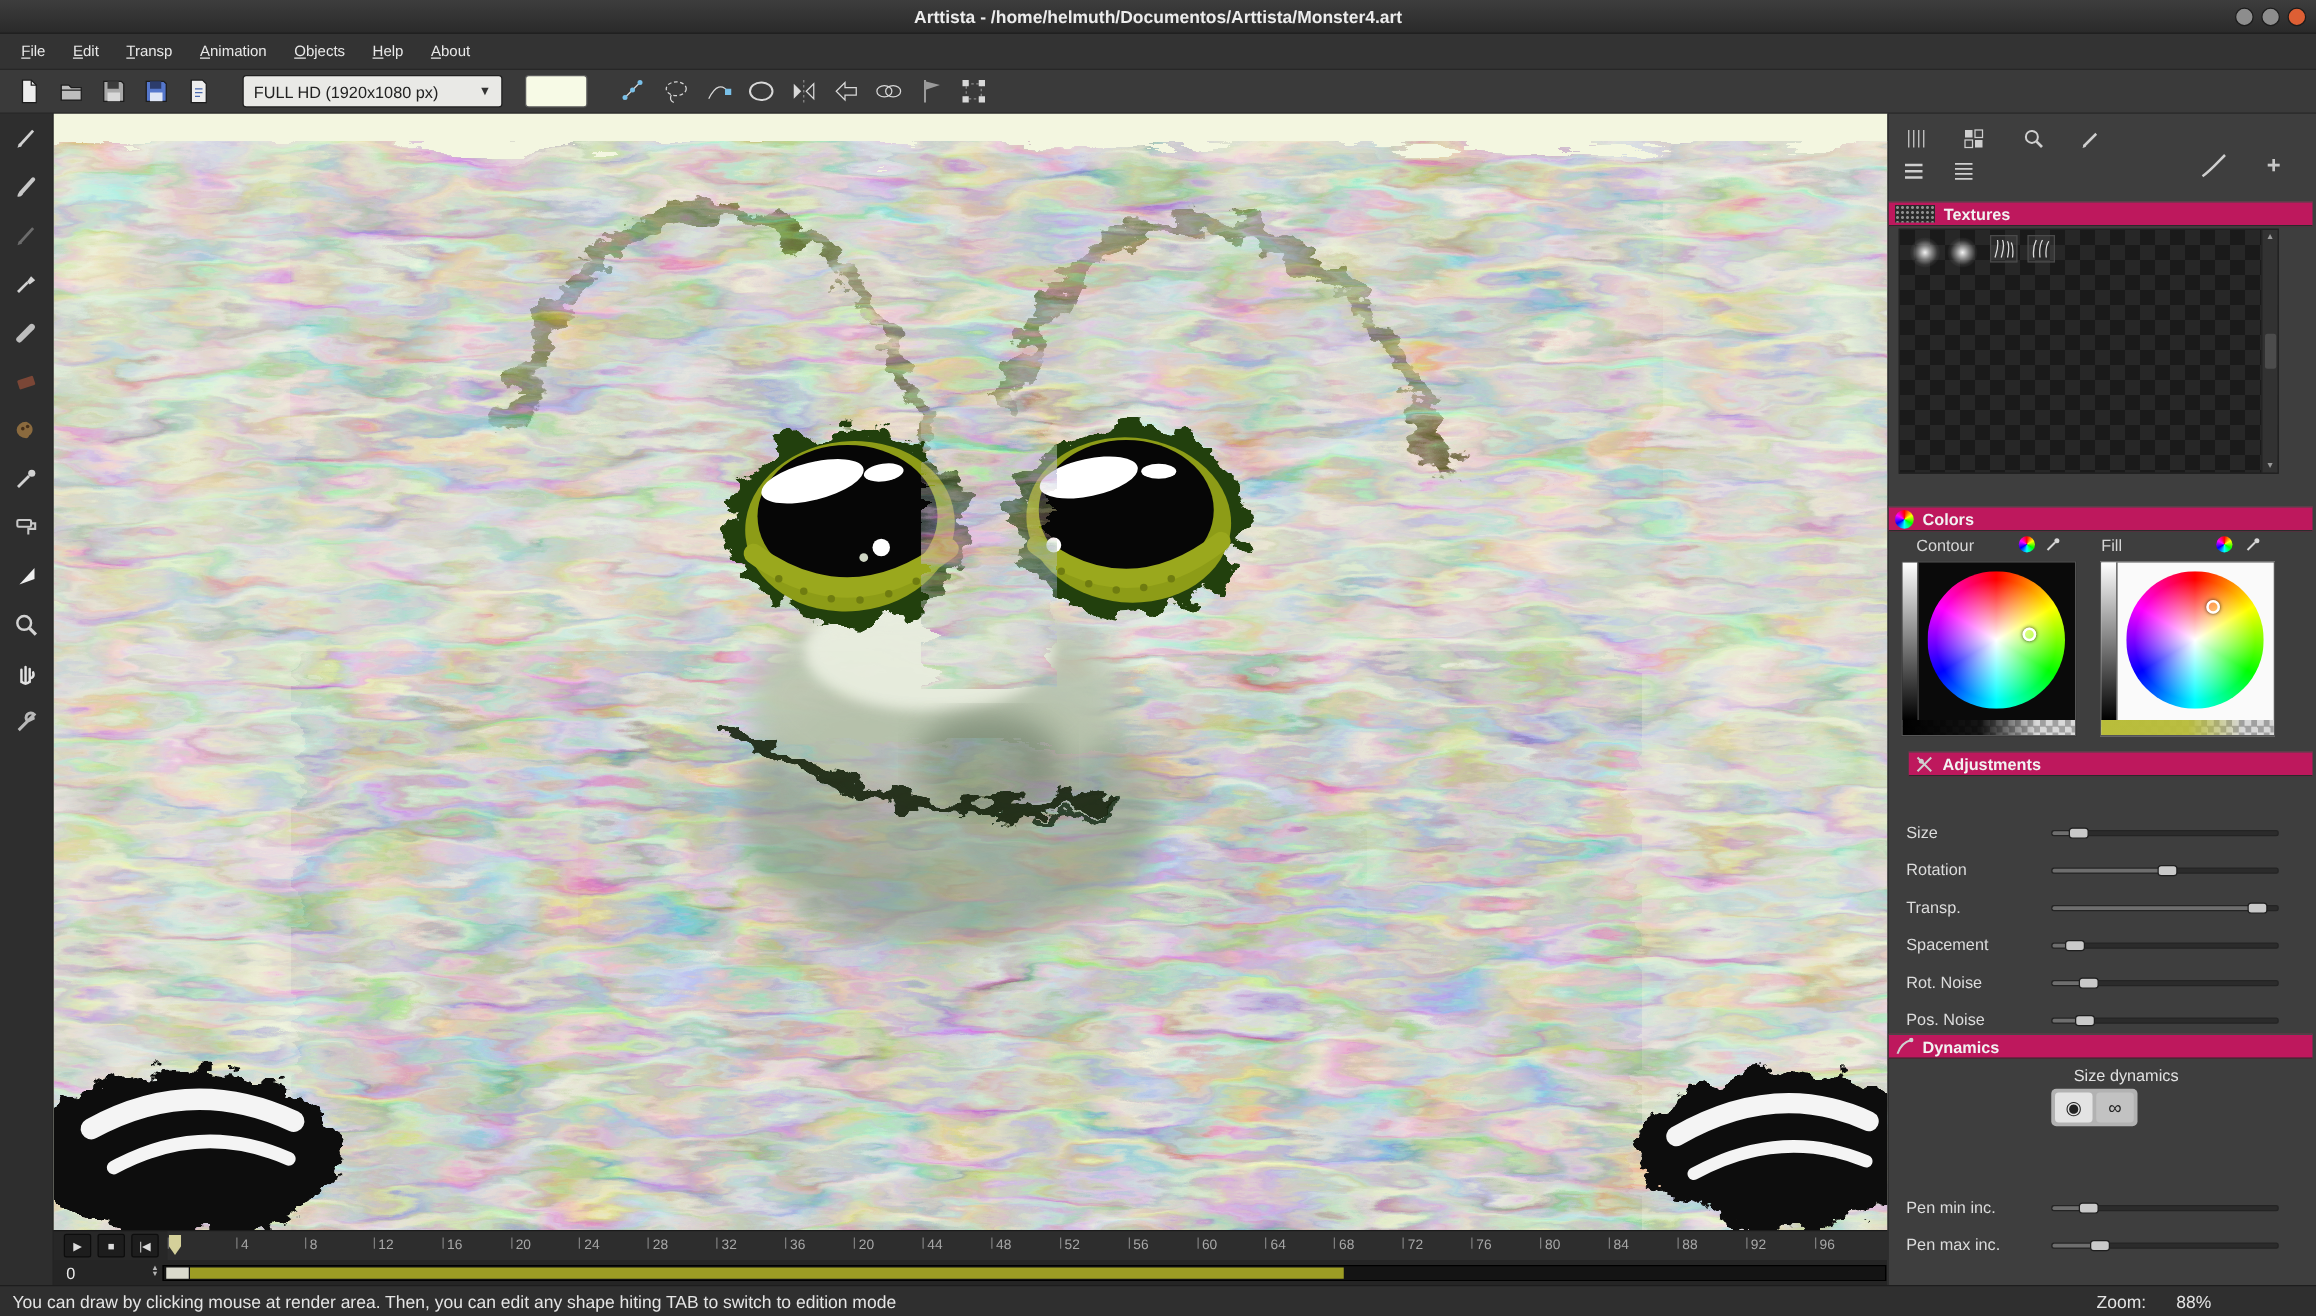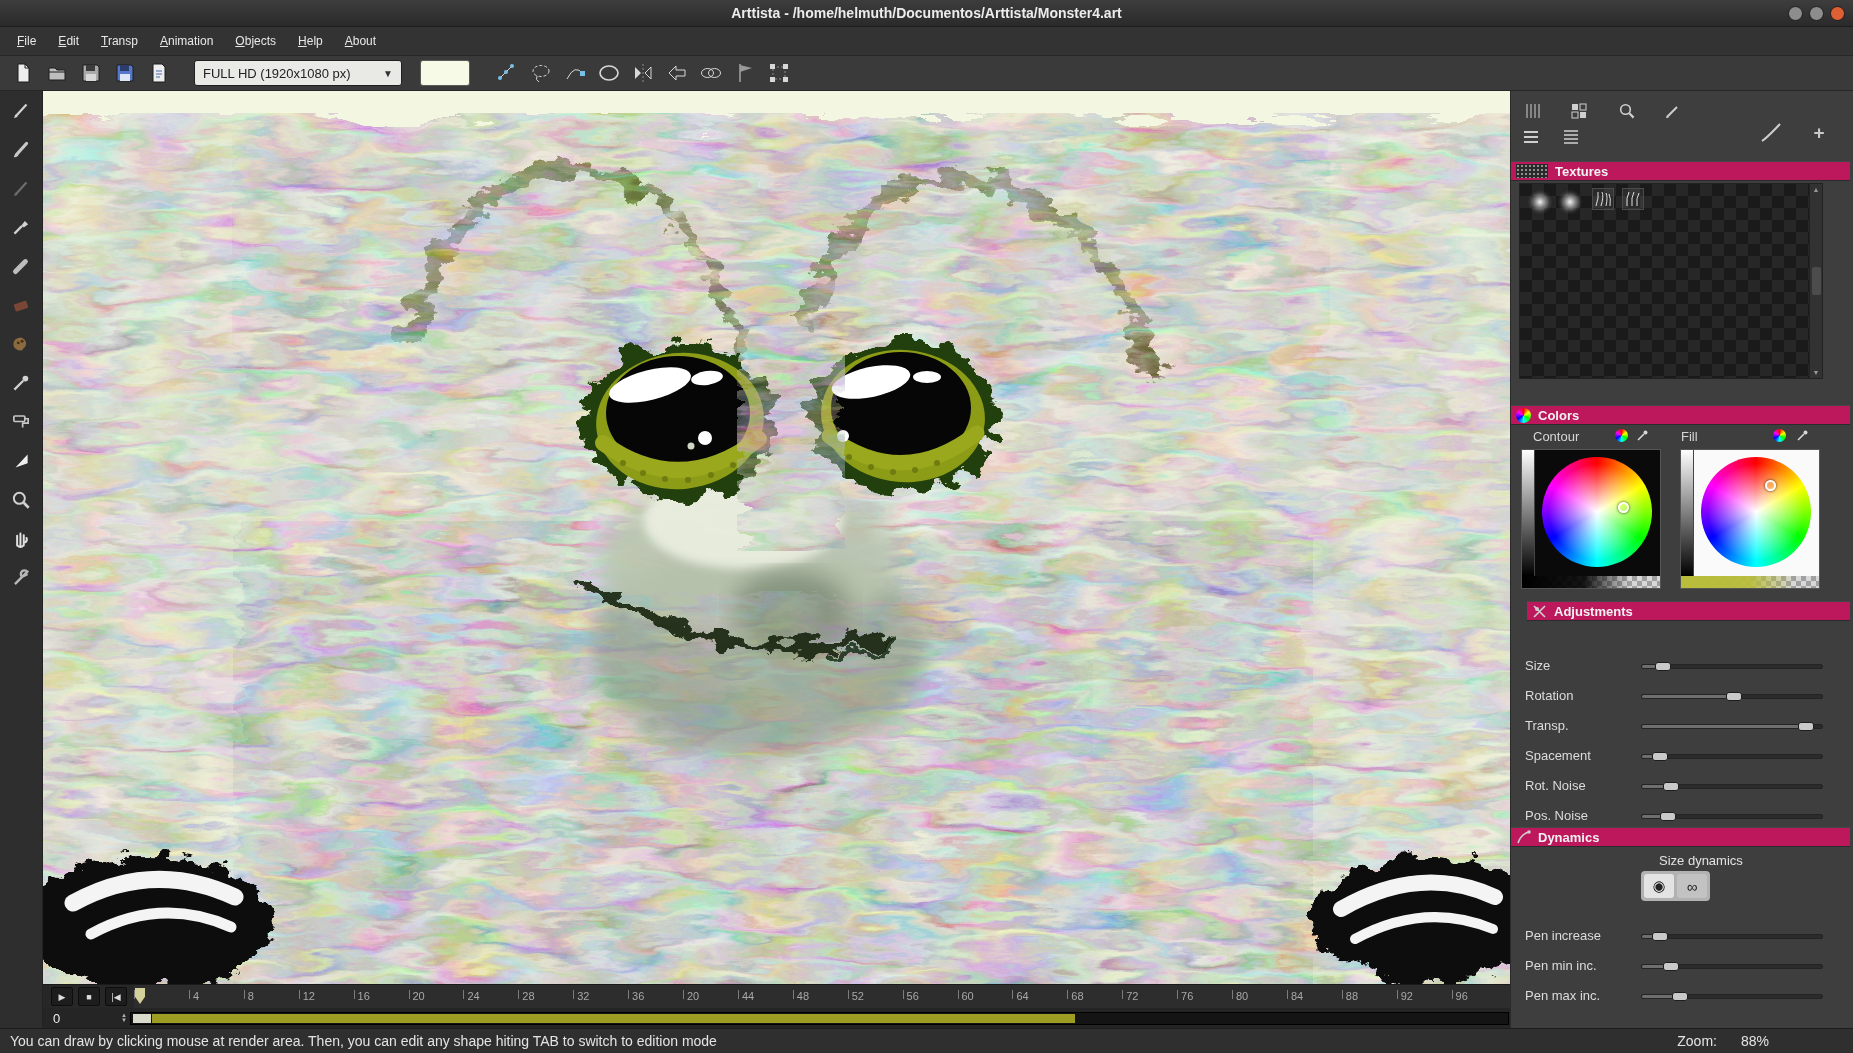--- a/index.html
+++ b/index.html
@@ -741,27 +741,20 @@
             <circle cx="13" cy="2" r="1.8" fill="#cfcfcf"></circle>
           </svg>
         <span>Dynamics</span>
       </div>
       <span class="dyn-label">Size dynamics</span>
       <div class="toggle-group">
           <div class="tg-btn sel">◉</div>
           <div class="tg-btn">∞</div>
         </div>
       <div class="slider-block" style="top:834px; height:94px;">
-          <div class="slider-row" style="top: 0px;">
-            <span class="slider-label">Pen increase</span>
-            <div class="slider-track">
-              <div class="slider-fill" style="width: 6%;"></div>
-              <div class="slider-thumb" style="left: 9.84px;"></div>
-            </div>
-          </div>
           <div class="slider-row" style="top: 30px;">
             <span class="slider-label">Pen min inc.</span>
             <div class="slider-track">
               <div class="slider-fill" style="width: 13%;"></div>
               <div class="slider-thumb" style="left: 21.32px;"></div>
             </div>
           </div>
           <div class="slider-row" style="top: 60px;">
             <span class="slider-label">Pen max inc.</span>
             <div class="slider-track">

